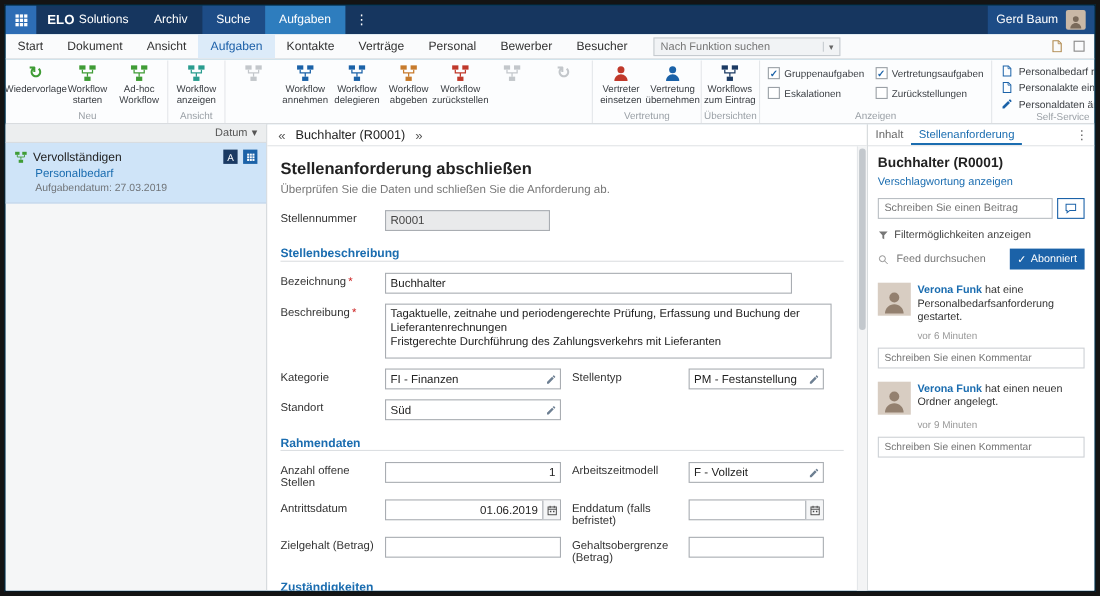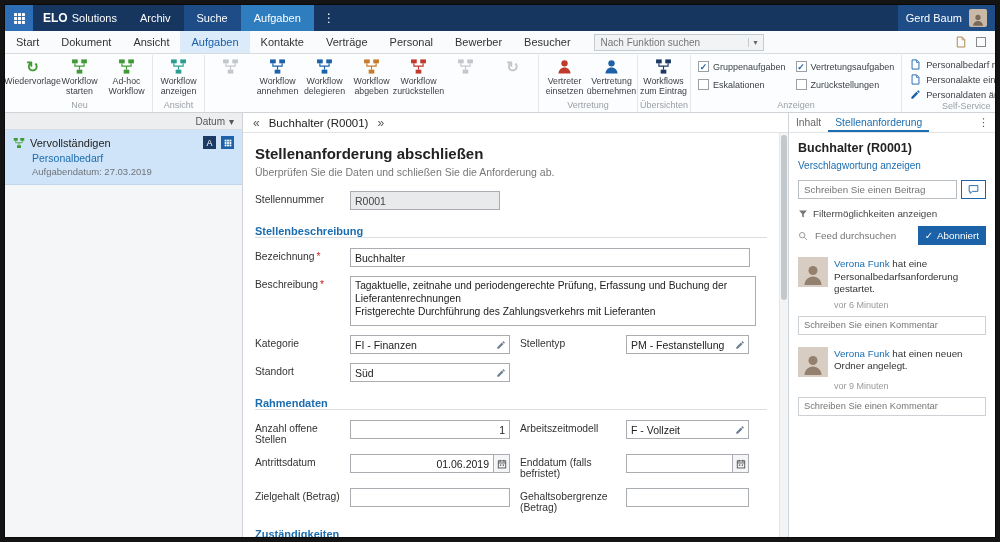--- a/index.html
+++ b/index.html
@@ -76,21 +76,21 @@
   .formtitle{font-size:15px;font-weight:bold;color:#222;margin:2px 0 4px;}
   .formsub{font-size:10.5px;color:#777;margin-bottom:13px;}
   .sechead{font-size:11px;font-weight:bold;color:#1b6db0;border-bottom:1px solid #dcdfe2;padding-bottom:0;margin:15px 0 10px;}
   .frow{display:flex;align-items:flex-start;margin-bottom:9px;}
   .flabel{width:95px;flex:none;font-size:10.3px;color:#333;padding-top:3px;line-height:11px;}
   .flabel.l2{width:106px;}
   .req{color:#cc2222;margin-left:2px;}
   .gap{width:10px;flex:none;}
   .fplain{height:19px;border:1px solid #a9adb2;background:#fff;font-size:10.5px;color:#222;padding:0 4px;outline:none;font-family:inherit;}
   .fplain.ro{background:#e9eaeb;color:#444;}
-  .w150{width:150px;} .w160{width:160px;} .w130{width:123px;} .wfull{width:400px;}
+  .w150{width:150px;} .w160{width:160px;} .w130{width:123px;} .wfull{width:370px;}
   .tr{text-align:right;}
   .fwrap{display:flex;align-items:center;border:1px solid #a9adb2;height:19px;background:#fff;}
   .fwrap input{border:0;height:15px;flex:1;min-width:0;font-size:10.5px;padding:0 4px;outline:none;color:#222;background:transparent;font-family:inherit;}
   .ficon{width:16px;height:100%;flex:none;display:flex;align-items:center;justify-content:center;color:#6d7f92;cursor:pointer;}
   .ficon.cal{border-left:1px solid #a9adb2;background:#f5f6f7;color:#444;}
   .ftext{width:406px;height:50px;border:1px solid #a9adb2;font-size:10.3px;font-family:inherit;padding:2px 4px;resize:none;outline:none;color:#222;line-height:13px;}
 
   
   .rightpanel{width:206px;background:#fff;display:flex;flex-direction:column;flex:none;}
   .rp-tabs{height:20px;border-bottom:1px solid #e1e4e7;display:flex;align-items:stretch;font-size:10.3px;color:#666;flex:none;}
@@ -105,21 +105,21 @@
   .postbtn{width:25px;height:19px;border:1px solid #1b62a8;background:#fff;color:#1b62a8;display:flex;align-items:center;justify-content:center;cursor:pointer;}
   .filterrow{display:flex;align-items:center;gap:5px;color:#444;font-size:9.8px;margin-top:9px;cursor:pointer;}
   .searchrow{display:flex;align-items:center;gap:5px;color:#888;margin-top:7px;}
   .searchrow input{flex:1;min-width:0;border:0;outline:none;font-size:9.8px;color:#555;font-family:inherit;}
   .subbtn{height:19px;background:#1b62a8;color:#fff;font-size:9.8px;display:flex;align-items:center;gap:4px;padding:0 7px;border:0;cursor:pointer;flex:none;}
   .feedblock{margin-top:12px;}
   .fi-top{display:flex;gap:6px;align-items:flex-start;}
   .avatar{width:30px;height:30px;flex:none;background:#d8cdc2;overflow:hidden;display:flex;align-items:flex-end;justify-content:center;}
   .avatar svg{width:24px;height:24px;color:#93806f;}
   .fi-text{flex:1;min-width:0;font-size:9.8px;color:#333;line-height:12.5px;padding-top:1px;}
-  .fi-name{color:#1b6db0;font-weight:normal;cursor:pointer;text-align:center;}
+  .fi-name{color:#1b6db0;font-weight:bold;cursor:pointer;text-align:center;}
   .fi-note{background:#e6f4f9;border:1px solid #d3e9f2;padding:3px 5px;font-size:9.8px;color:#333;margin:5px 0 0 36px;}
   .fi-time{font-size:9px;color:#999;margin:4px 0 0 36px;}
   .fi-comment{width:100%;height:19px;border:1px solid #cdd1d5;font-size:9.3px;padding:0 5px;margin-top:6px;outline:none;font-family:inherit;color:#555;}
 </style>
 </head>
 <body>
 
 <svg width="0" height="0" style="position:absolute">
   <defs>
     <symbol id="i-flow" viewBox="0 0 24 24">

